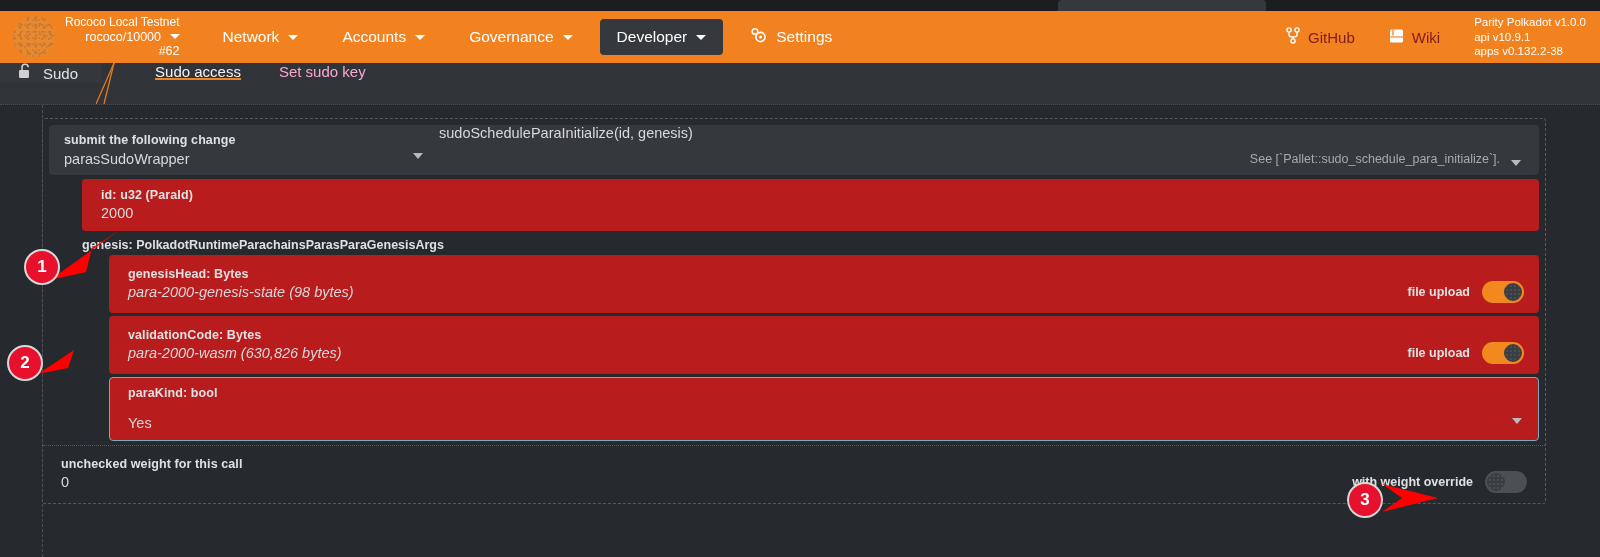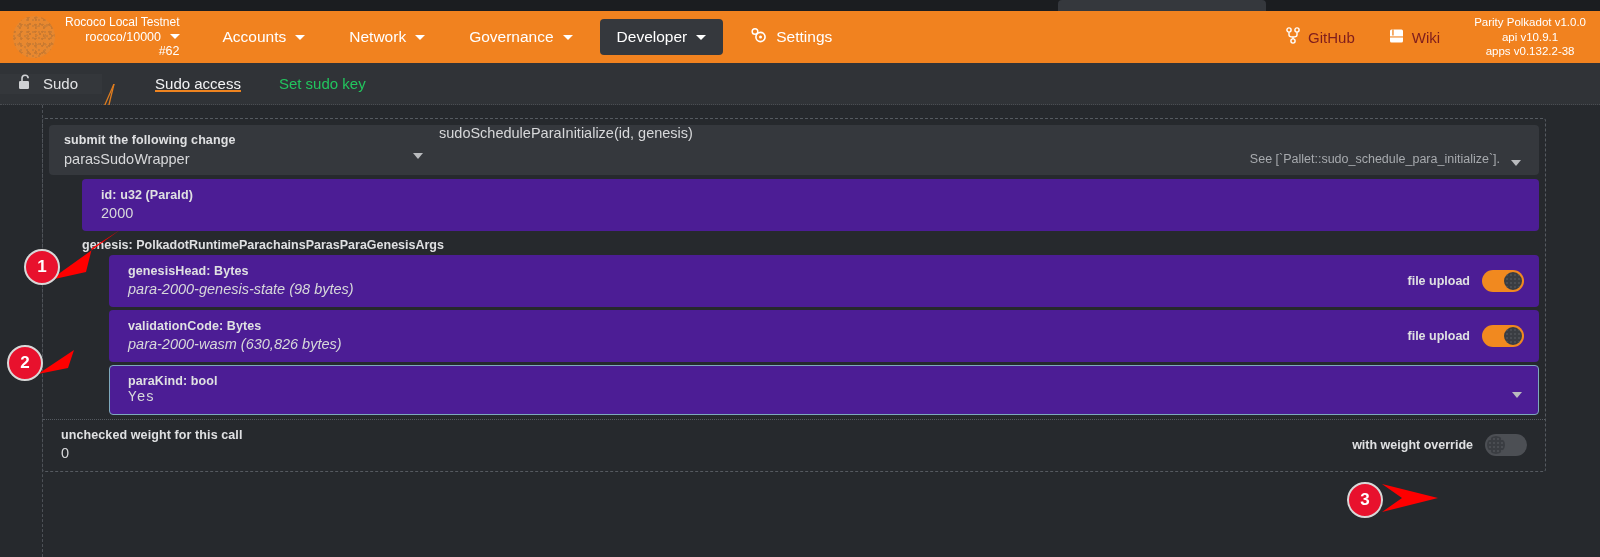--- a/index.html
+++ b/index.html
@@ -64,63 +64,63 @@
     width: 0; height: 0;
     border-left: 5px solid transparent; border-right: 5px solid transparent;
     border-top: 5px solid #fff;
   }
   .nav-spacer { flex: 1 1 auto; }
   .ext-link {
     display: flex; align-items: center; gap: 8px;
     color: #7f1d1d; font-size: 15px; margin-right: 34px; cursor: pointer;
   }
   .version-box {
-    text-align: center; color: #fff; font-size: 11.5px;
+    text-align: left; color: #fff; font-size: 11.5px;
     line-height: 1.25; margin-right: 14px; white-space: nowrap;
   }
 
   
   .tabbar {
     position: absolute; top: 63px; left: 0; width: 1600px; height: 42px;
     background: #303337;
     border-bottom: 1px dotted #4a4d52;
-    display: flex; align-items: center;
+    display: flex; align-items: flex-start;
   }
   .crumb {
     display: flex; align-items: center; gap: 11px;
     padding: 0 24px 0 17px; color: #e2e3e5; font-size: 15px;
     position: relative; background: #34373b;
   }
   .crumb-sep {
     width: 34px; position: relative; flex: 0 0 auto;
   }
   .crumb-sep svg { position: absolute; top: 0; left: -6px; }
   .tab {
     display: flex; align-items: center; padding: 0 19px;
-    font-size: 15px; color: #22c55e; cursor: pointer; position: relative;
+    font-size: 15px; color: #f9a8d4; cursor: pointer; position: relative;
   }
   .tab.active { color: #f2f3f4; }
   .tab.active::after {
     content: ""; position: absolute; left: 19px; right: 19px; bottom: 0;
     height: 2px; background: #ef8420;
   }
 
   
   .content {
     position: absolute; top: 105px; left: 0; width: 1600px; height: 452px;
     background: #26292d;
   }
   .panel {
     position: absolute; top: 13px; left: 42px; width: 1504px;
     border: 1px dashed #555a60; border-radius: 3px;
     padding: 0;
   }
 
   .row {
-    background: #4c1d95; border: 1px solid transparent;
+    background: #b91c1c; border: 1px solid transparent;
     border-radius: 4px; position: relative;
   }
   .row-label {
     font-size: 12.5px; font-weight: bold; color: #dfe0e2;
     letter-spacing: .1px;
   }
   .row-value { font-size: 14.5px; color: #d7d8da; }
   .row-value.italic { font-style: italic; }
 
   
@@ -158,21 +158,21 @@
   .param-flex .texts { flex: 1 1 auto; }
   .section-label {
     margin: 7px 0 2px 39px; font-size: 12.5px; font-weight: bold;
     color: #dfe0e2;
   }
   .focused { border: 1px solid #7ea9bd !important; }
 
   .param-caret { position: absolute; right: 16px; bottom: 16px; }
 
   
-  .toggle-wrap { display: flex; align-items: center; gap: 12px; }
+  .toggle-wrap { display: flex; align-items: center; gap: 12px; margin-top: 17px; }
   .toggle-label { font-size: 12.5px; font-weight: bold; color: #dfe0e2; }
   .toggle {
     width: 42px; height: 22px; border-radius: 11px; position: relative;
     background: #4c4f54;
   }
   .toggle.on { background: #f1891f; }
   .toggle .knob {
     position: absolute; top: 2px; left: 2px;
     width: 18px; height: 18px; border-radius: 50%;
     background: #3a3d42;
@@ -219,25 +219,25 @@
   <div class="chain-info">
     <div class="chain-name">Rococo Local Testnet</div>
     <div class="chain-spec">
       <span>rococo/10000</span>
       <span class="caret-inline"></span>
     </div>
     <div class="chain-block">#62</div>
   </div>
 
   <div class="nav-item">
+    <span>Network</span>
+    <span class="nav-caret"></span>
+  </div>
+  <div class="nav-item">
     <span>Accounts</span>
-    <span class="nav-caret"></span>
-  </div>
-  <div class="nav-item">
-    <span>Network</span>
     <span class="nav-caret"></span>
   </div>
   <div class="nav-item">
     <span>Governance</span>
     <span class="nav-caret"></span>
   </div>
   <div class="nav-item active">
     <span>Developer</span>
     <span class="nav-caret"></span>
   </div>
@@ -355,21 +355,21 @@
       <div class="toggle-wrap">
         <span class="toggle-label">file upload</span>
         <span class="toggle on">
             <span class="knob"></span>
           </span>
       </div>
     </div>
 
     <div class="row param nested focused">
       <div class="row-label">paraKind: bool</div>
-      <div class="row-value" style="margin-top:1px;font-family:Liberation Mono, monospace;">Yes</div>
+      <div class="row-value" style="margin-top:15px;">Yes</div>
       <span class="sel-caret param-caret"></span>
     </div>
 
     <div class="weightrow">
       <div class="texts">
         <div class="row-label">unchecked weight for this call</div>
         <div class="row-value" style="margin-top:3px;">0</div>
       </div>
       <div class="toggle-wrap">
         <span class="toggle-label">with weight override</span>

